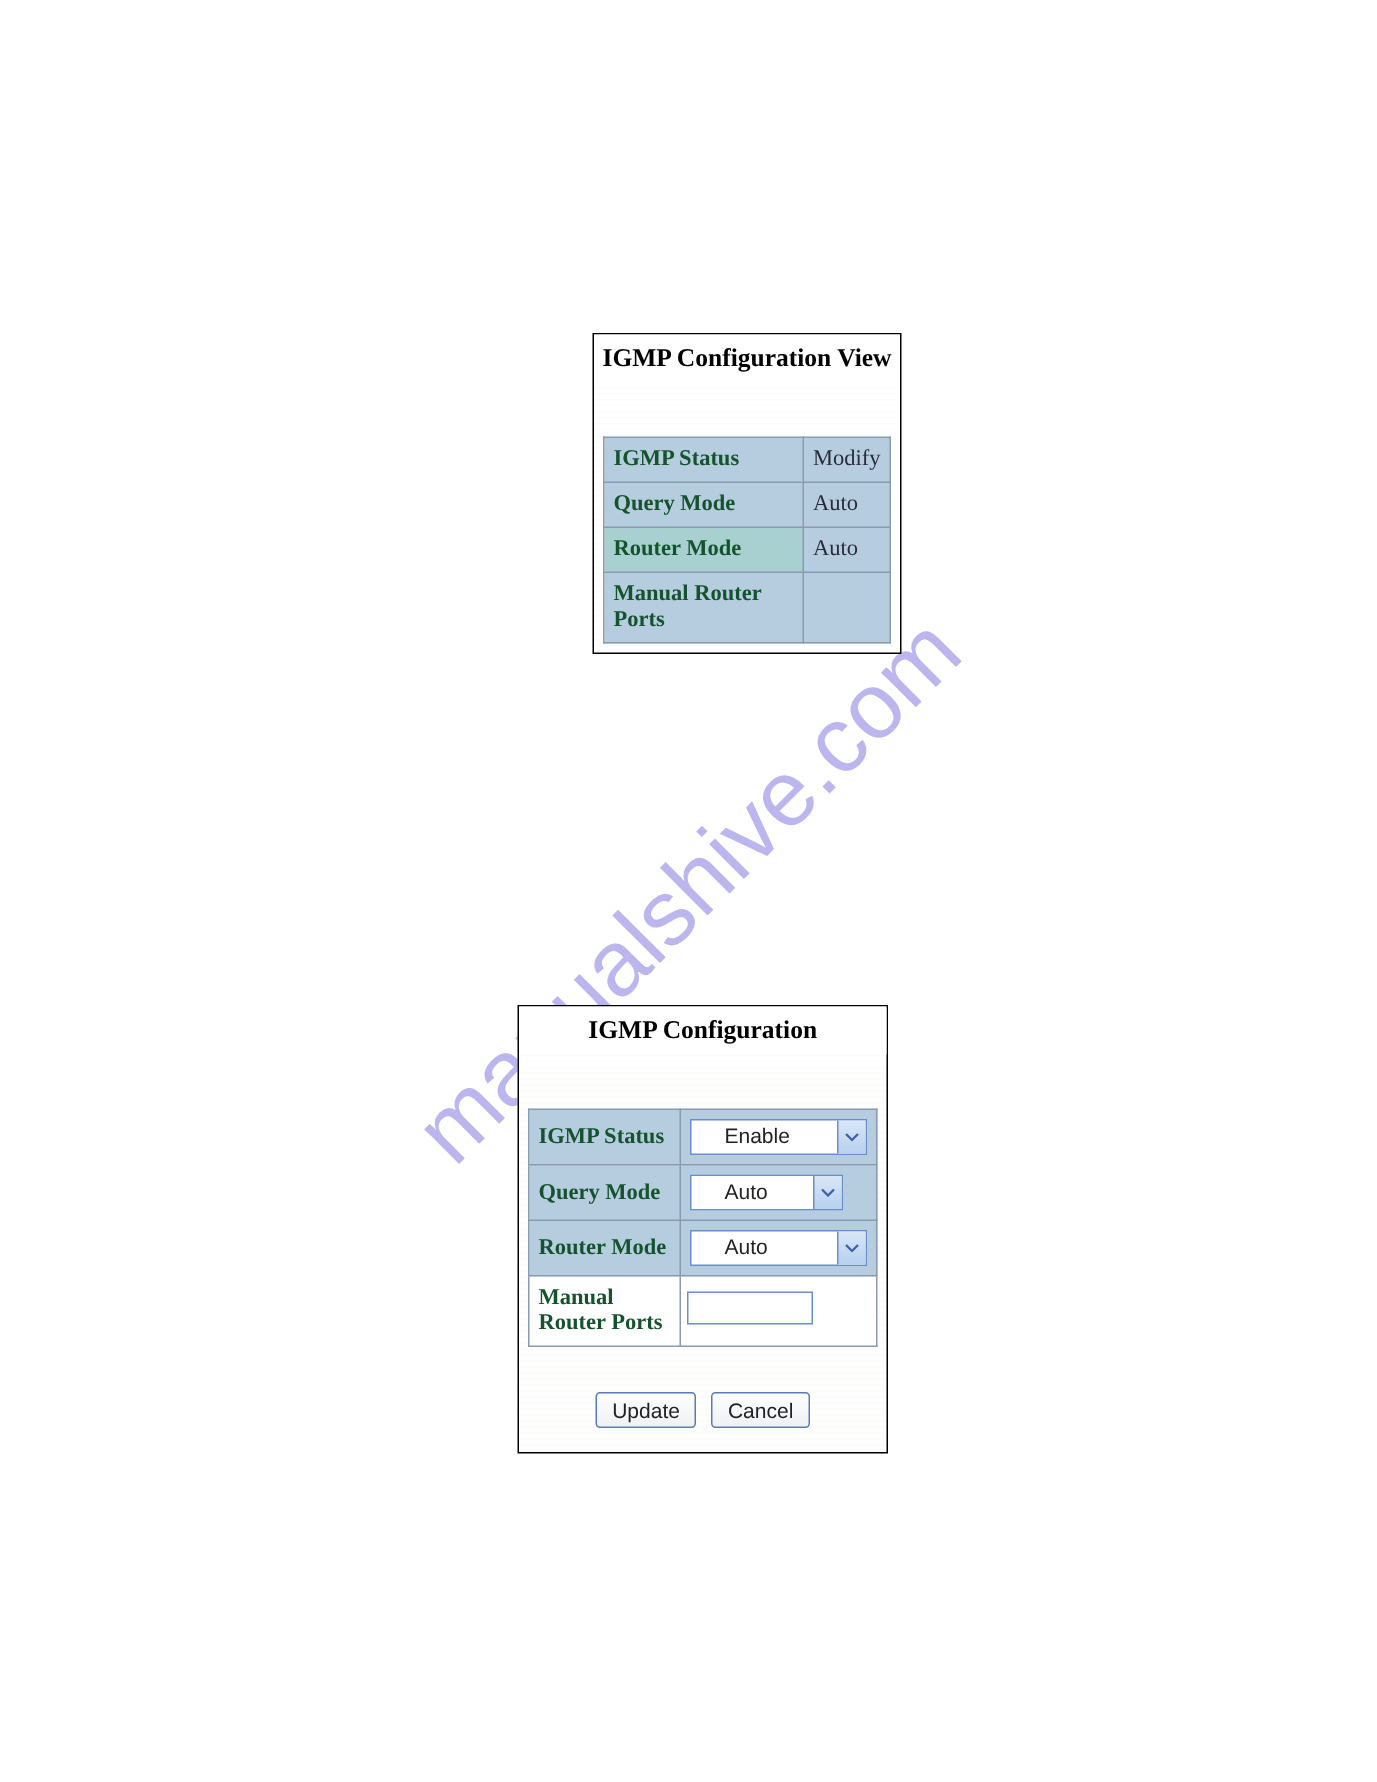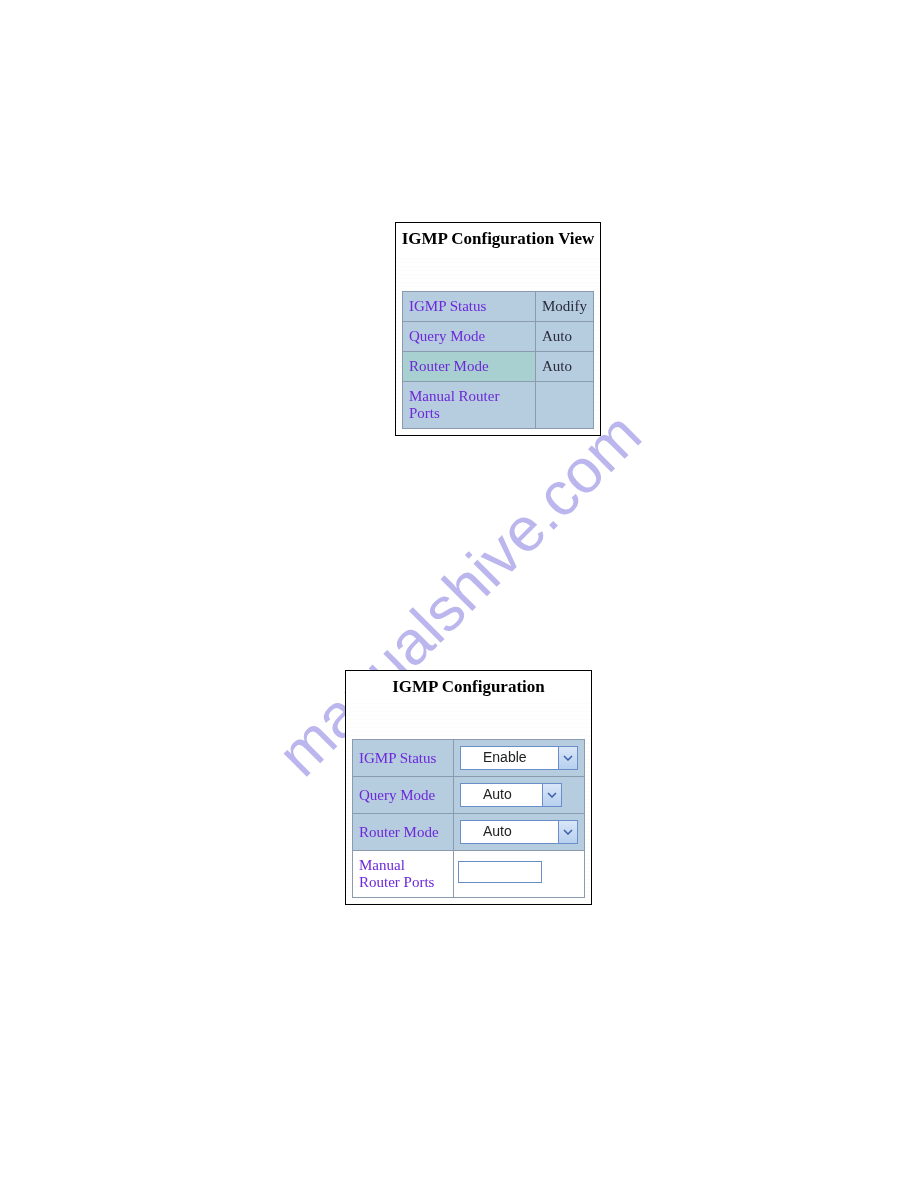--- a/index.html
+++ b/index.html
@@ -47,23 +47,23 @@
       margin-top: 30px;
     }
     .cfg-table td, .cfg-table th {
       border: 1px solid #8a9bb0;
       padding: 6px 6px;
       font-size: 15px;
       text-align: left;
     }
     .lbl {
       background: #b6cde0;
-      font-weight: normal;
+      font-weight: bold;
       font-family: "Times New Roman", serif;
-      color: #6d28d9;
+      color: #14532d;
     }
     .val {
       background: #b6cde0;
       color: #2a2a3c;
       font-family: "Times New Roman", serif;
       font-weight: normal;
     }
     .val-highlight {
       background: #a8d0d0;
     }
@@ -198,14 +198,18 @@
         </td>
       </tr>
       <tr>
         <td class="lbl" style="background:#fff;">Manual Router Ports</td>
         <td style="background:#fff; padding:4px;">
           <span class="txt"></span>
         </td>
       </tr>
     </tbody>
       </table>
+    <div class="btnrow">
+      <span class="btn">Update</span>
+      <span class="btn">Cancel</span>
+    </div>
   </div>
 </div>
 
 </body></html>

